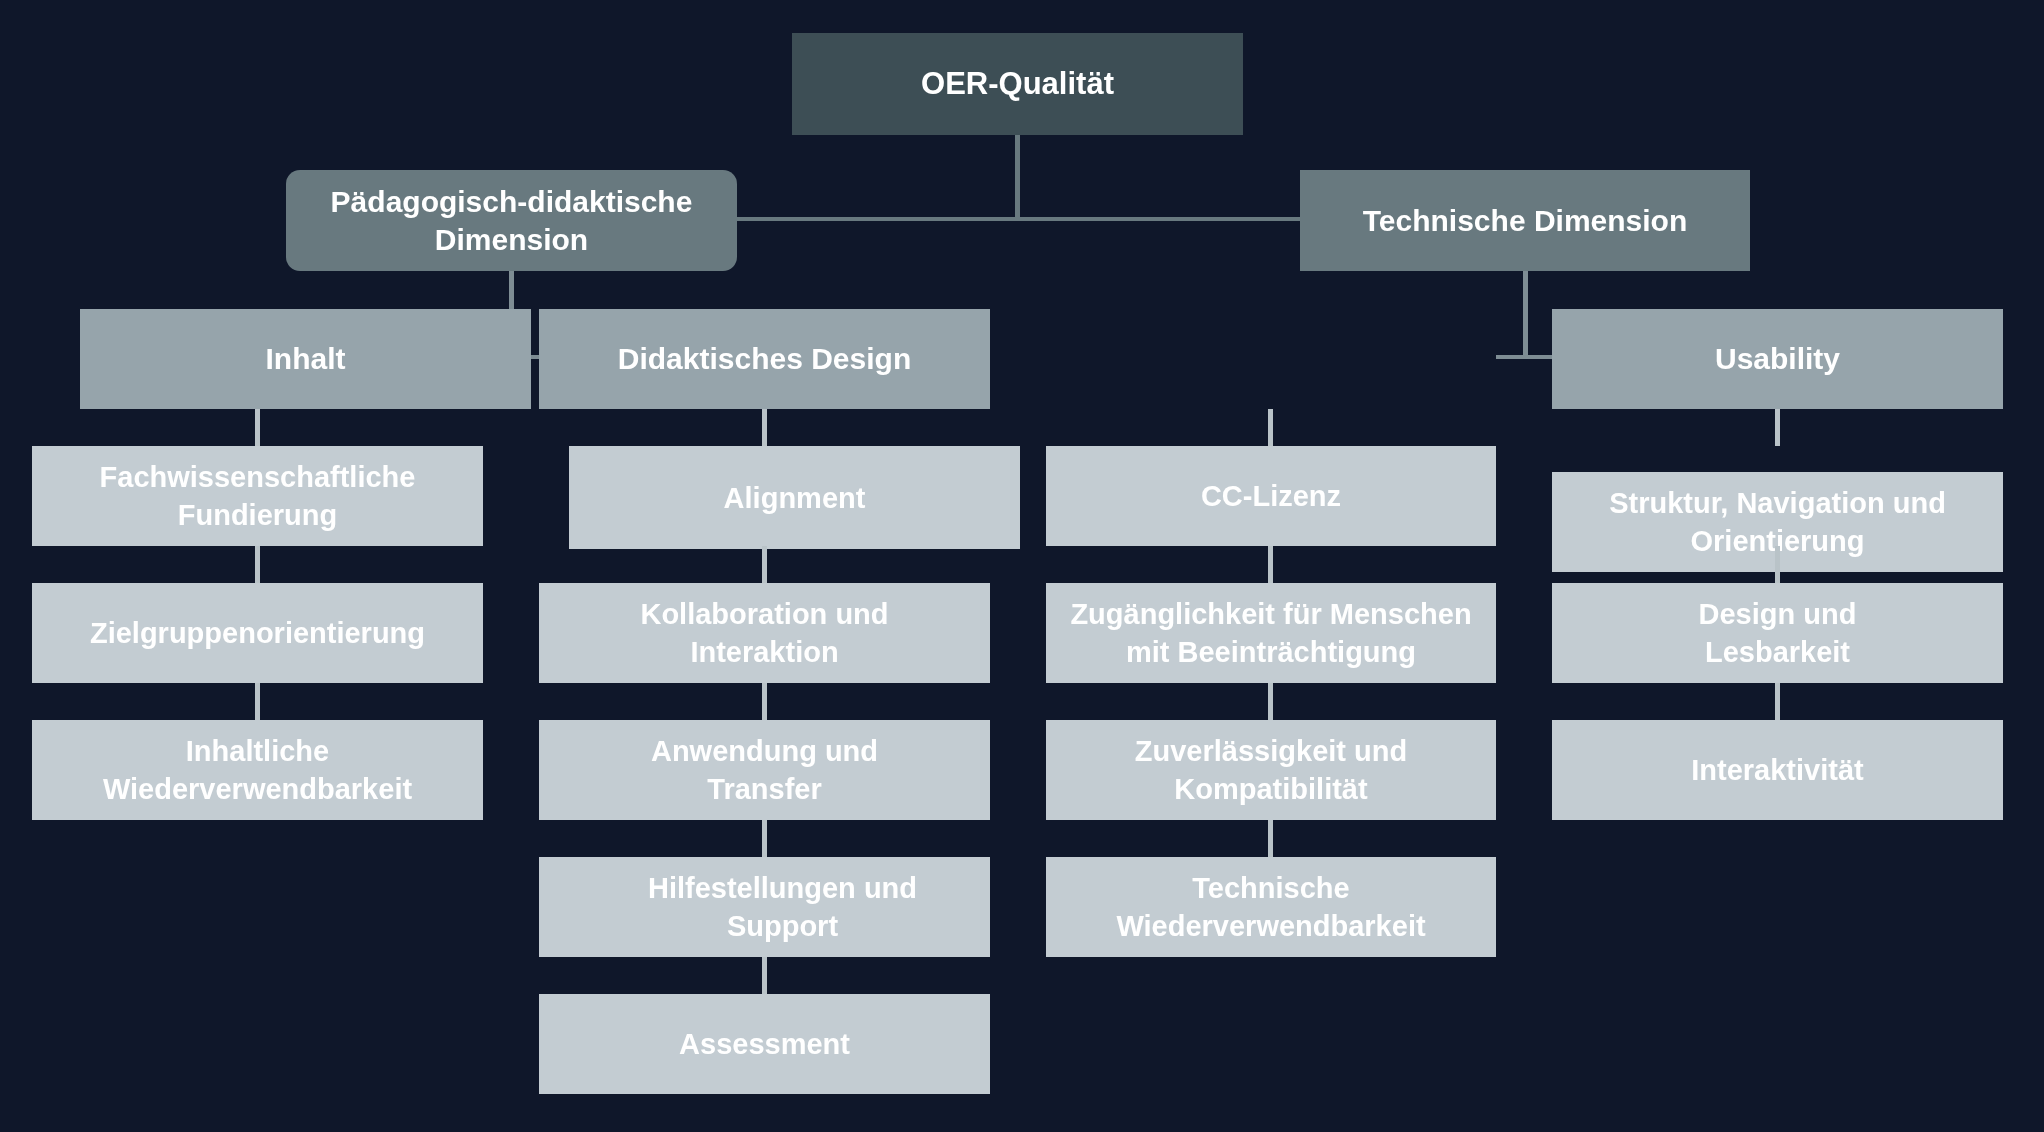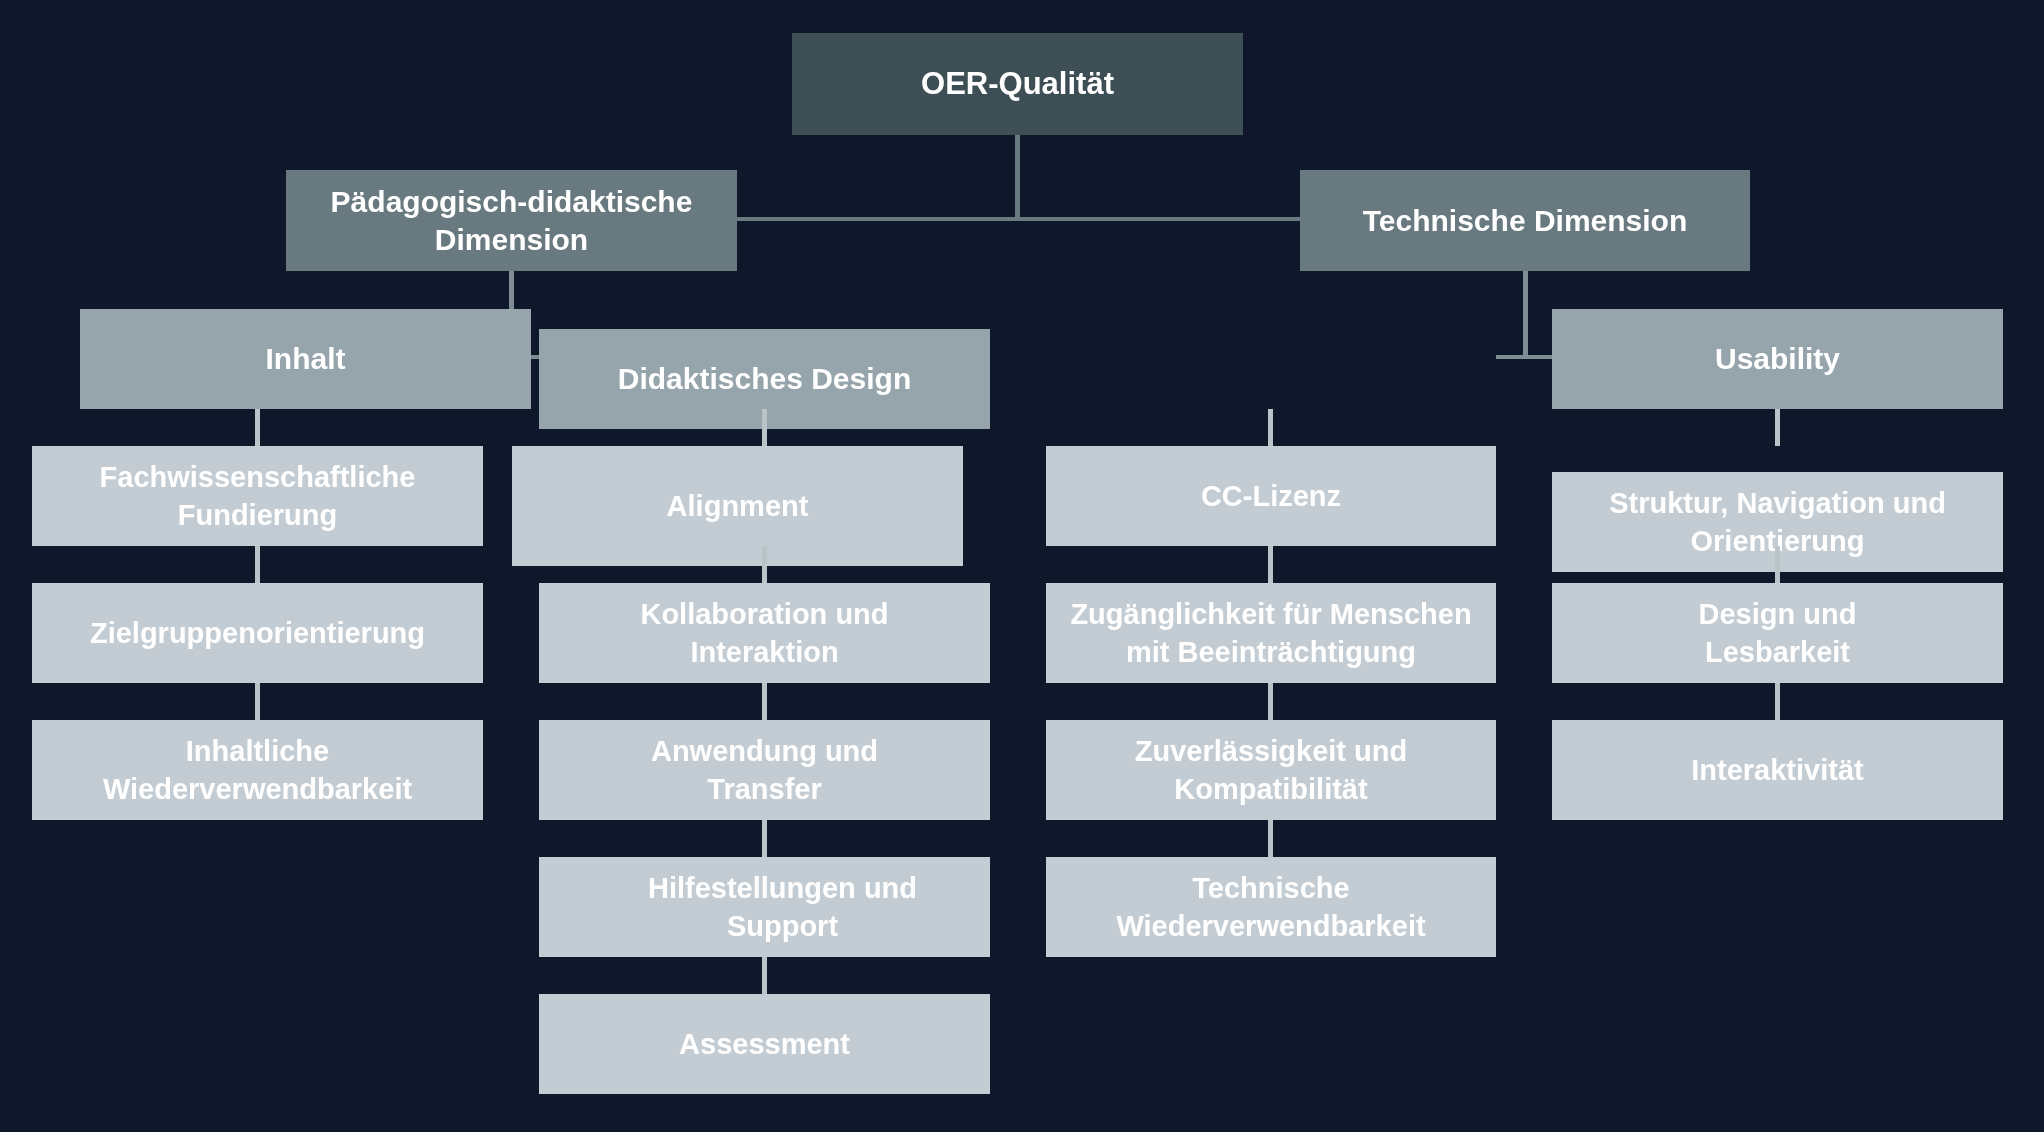--- a/index.html
+++ b/index.html
@@ -42,42 +42,42 @@
 </head>
 <body>
 
 <div class="stage">
 
   <div class="node root" style="left:792px;top:33px;width:451px;height:102px;">OER-Qualität</div>
 
   <div class="conn dark" style="left:1015px;top:135px;width:5px;height:84px;"></div>
   <div class="conn dark" style="left:737px;top:217px;width:563px;height:4px;"></div>
 
-  <div class="node dimension" style="left:286px;top:170px;width:451px;height:101px;">Pädagogisch-didaktische
+  <div class="node dimension" style="left:286px;top:170px;width:451px;height:101px;border-radius:14px;">Pädagogisch-didaktische
 Dimension</div>
   <div class="node dimension" style="left:1300px;top:170px;width:450px;height:101px;">Technische Dimension</div>
 
   <div class="conn mid" style="left:509px;top:271px;width:5px;height:86px;"></div>
   <div class="conn mid" style="left:483px;top:355px;width:56px;height:4px;"></div>
   <div class="conn mid" style="left:1523px;top:271px;width:5px;height:86px;"></div>
   <div class="conn mid" style="left:1496px;top:355px;width:56px;height:4px;"></div>
 
   <div class="node category" style="left:32px;top:309px;width:451px;height:100px;margin-left:48px;">Inhalt</div>
   <div class="conn light" style="left:255px;top:409px;width:5px;height:37px;"></div>
   <div class="node item" style="left:32px;top:446px;width:451px;height:100px;">Fachwissenschaftliche
 Fundierung</div>
   <div class="conn light" style="left:255px;top:546px;width:5px;height:37px;"></div>
   <div class="node item" style="left:32px;top:583px;width:451px;height:100px;">Zielgruppenorientierung</div>
   <div class="conn light" style="left:255px;top:683px;width:5px;height:37px;"></div>
   <div class="node item" style="left:32px;top:720px;width:451px;height:100px;">Inhaltliche
 Wiederverwendbarkeit</div>
 
-  <div class="node category" style="left:539px;top:309px;width:451px;height:100px;margin-top:20px;">Didaktisches Design</div>
+  <div class="node category" style="left:539px;top:309px;width:451px;height:100px;">Didaktisches Design</div>
   <div class="conn light" style="left:762px;top:409px;width:5px;height:37px;"></div>
-  <div class="node item" style="left:512px;top:446px;width:451px;height:120px;">Alignment</div>
+  <div class="node item" style="left:569px;top:446px;width:451px;height:103px;">Alignment</div>
   <div class="conn light" style="left:762px;top:546px;width:5px;height:37px;"></div>
   <div class="node item" style="left:539px;top:583px;width:451px;height:100px;">Kollaboration und
 Interaktion</div>
   <div class="conn light" style="left:762px;top:683px;width:5px;height:37px;"></div>
   <div class="node item" style="left:539px;top:720px;width:451px;height:100px;">Anwendung und
 Transfer</div>
   <div class="conn light" style="left:762px;top:820px;width:5px;height:37px;"></div>
   <div class="node item" style="left:539px;top:857px;width:451px;height:100px;padding-left:48px;">Hilfestellungen und
 Support</div>
   <div class="conn light" style="left:762px;top:957px;width:5px;height:37px;"></div>

